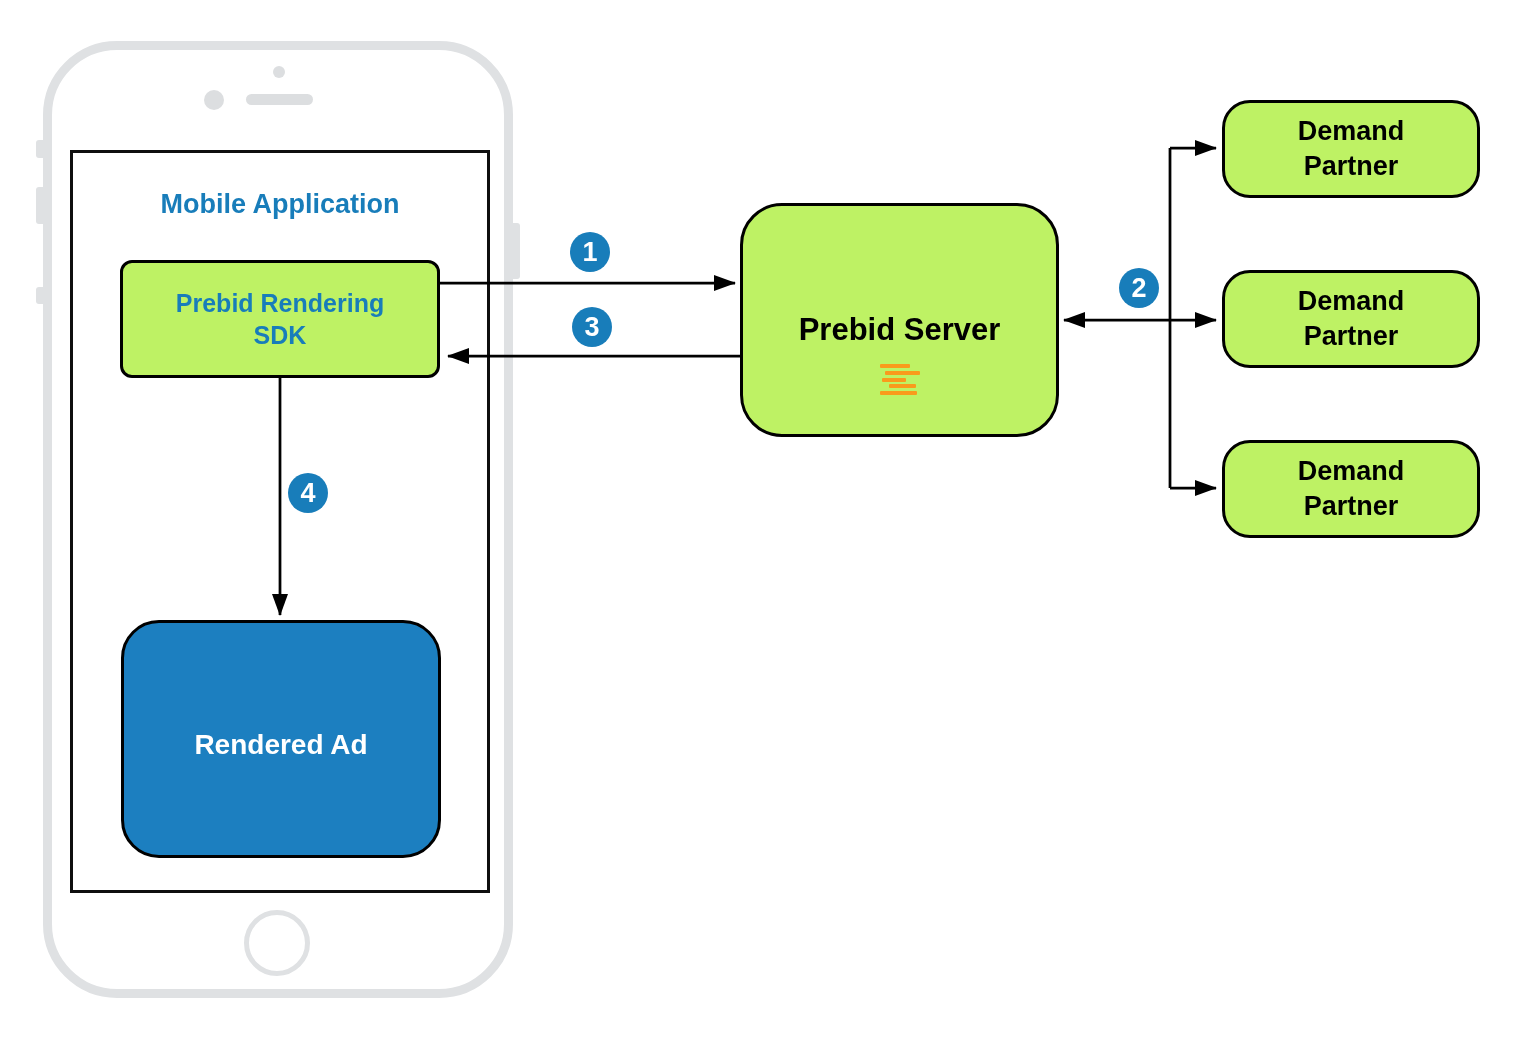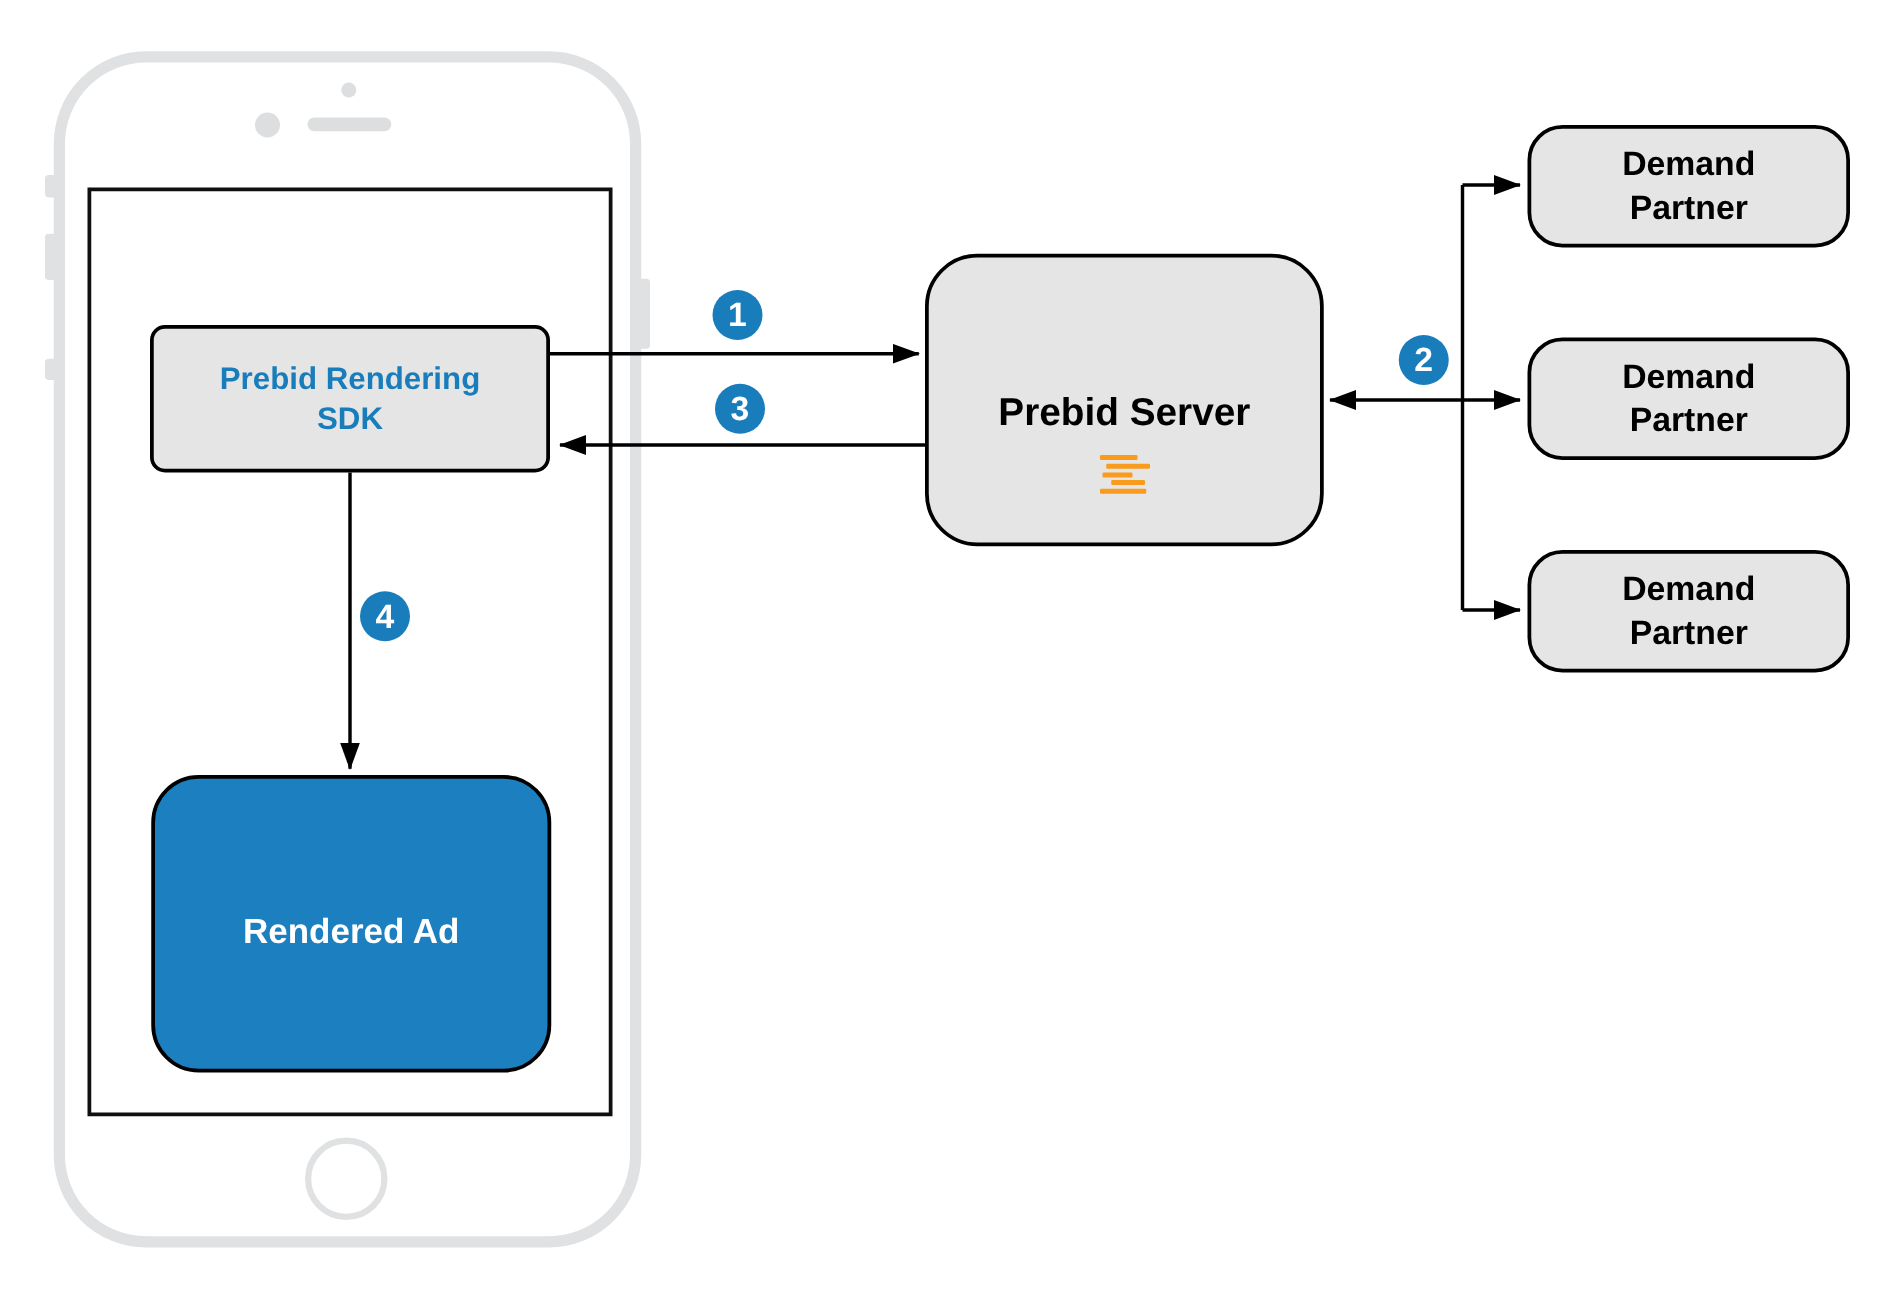--- a/index.html
+++ b/index.html
@@ -75,21 +75,21 @@
     position: absolute;
     left: 70px; top: 189px;
     width: 420px;
     text-align: center;
     color: #187dba;
     font-size: 27px;
     font-weight: bold;
   }
   .node {
     position: absolute;
-    background: #e5e5e5;
+    background: #bef264;
     border: 3px solid #000000;
     display: flex;
     flex-direction: column;
     align-items: center;
     justify-content: center;
     text-align: center;
   }
   .sdk-node {
     left: 120px; top: 260px;
     width: 320px; height: 118px;
@@ -196,20 +196,21 @@
   <div class="side-tab tab-vol-down"></div>
   <div class="side-tab tab-power"></div>
 
   <div class="phone-frame"></div>
   <div class="camera-dot"></div>
   <div class="camera"></div>
   <div class="speaker"></div>
   <div class="home-button"></div>
 
   <div class="screen"></div>
+  <div class="app-title">Mobile Application</div>
 
   <div class="node sdk-node">
     <span class="sdk-label">Prebid Rendering SDK</span>
   </div>
 
   <div class="node ad-node">
     <span class="ad-title">Rendered Ad</span>
   </div>
 
   <div class="node server-node">

